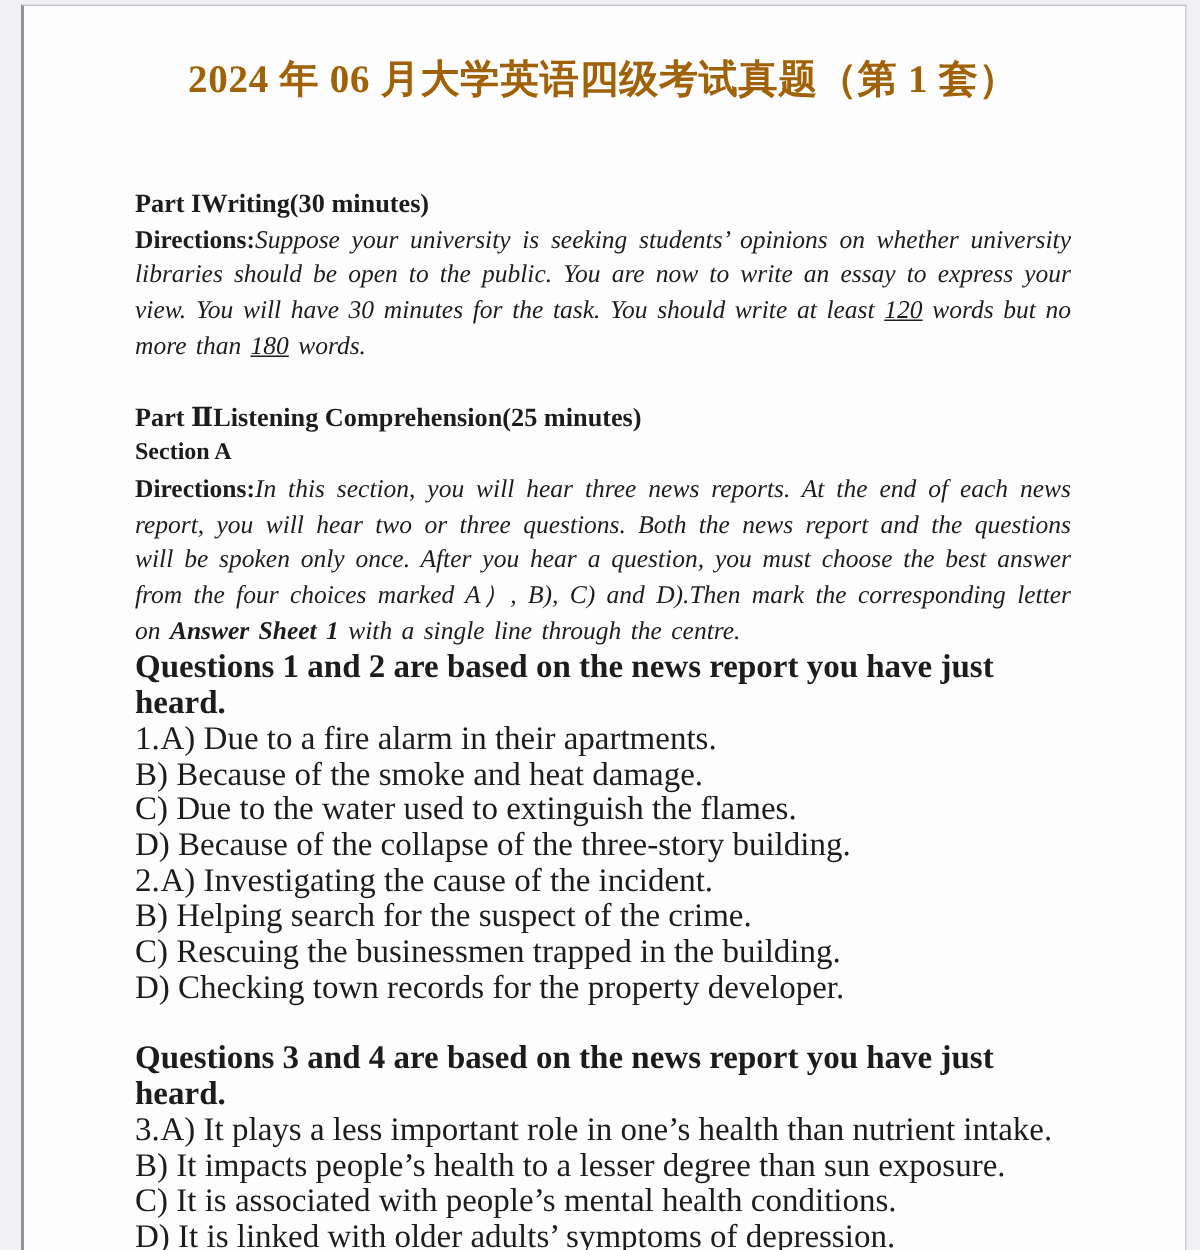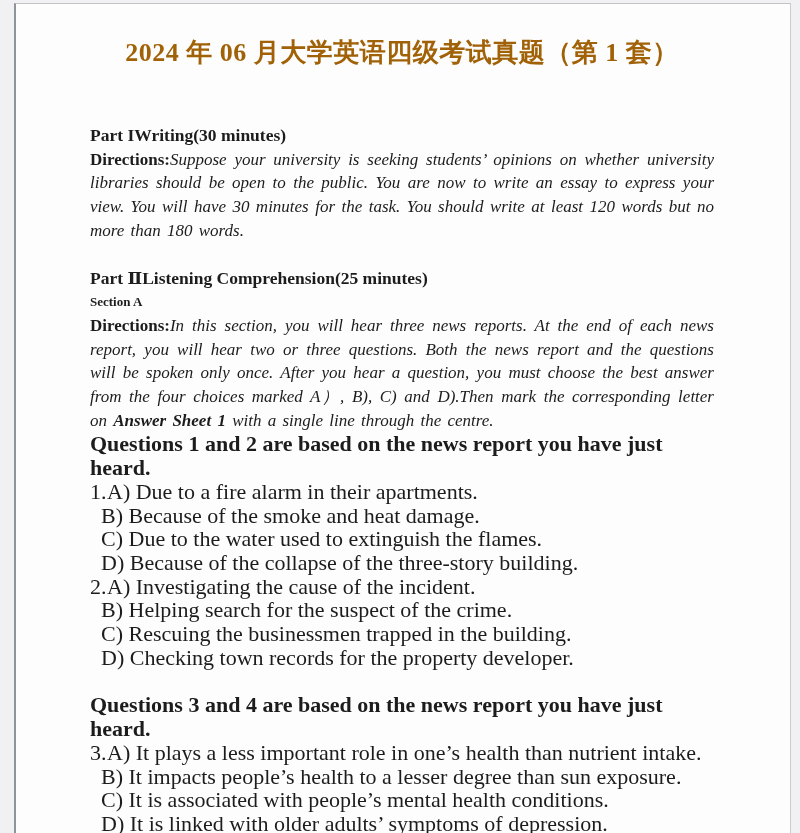--- a/index.html
+++ b/index.html
@@ -41,52 +41,52 @@
     justify-content: flex-start;
     align-items: baseline;
     font-weight: bold;
     font-size: 17.5px;
     line-height: 23.7px;
   }
   .part1-row { margin-top: 55px; }
   .part2-row { margin-top: 24px; }
   .bold-line {
     font-weight: bold;
-    font-size: 13px;
+    font-size: 16px;
     line-height: 23.7px;
   }
   .directions {
     margin: 0;
     font-size: 17px;
     line-height: 23.7px;
     text-align: justify;
     font-style: italic;
     word-spacing: 2px;
   }
   .dir-label {
     font-style: normal;
     font-weight: bold;
   }
-  .u-num { }
+  .u-num { text-decoration: underline; }
   .bi { font-weight: bold; }
   .group-heading {
     font-weight: bold;
     font-size: 22px;
     line-height: 23.7px;
   }
   .g2 { margin-top: 24px; }
   .opt-line {
     font-size: 22px;
     line-height: 23.7px;
   }
   .q-num {
     display: inline-block;
     width: 17px;
   }
-  .opt-sub { margin-left: 11px; }
+  .opt-sub { margin-left: 0; }
   .q4-row { display: flex; }
   .q4-col1 {
     width: 227px;
     flex: 0 0 227px;
   }
 </style>
 </head>
 <body>
 
 <div class="page">

